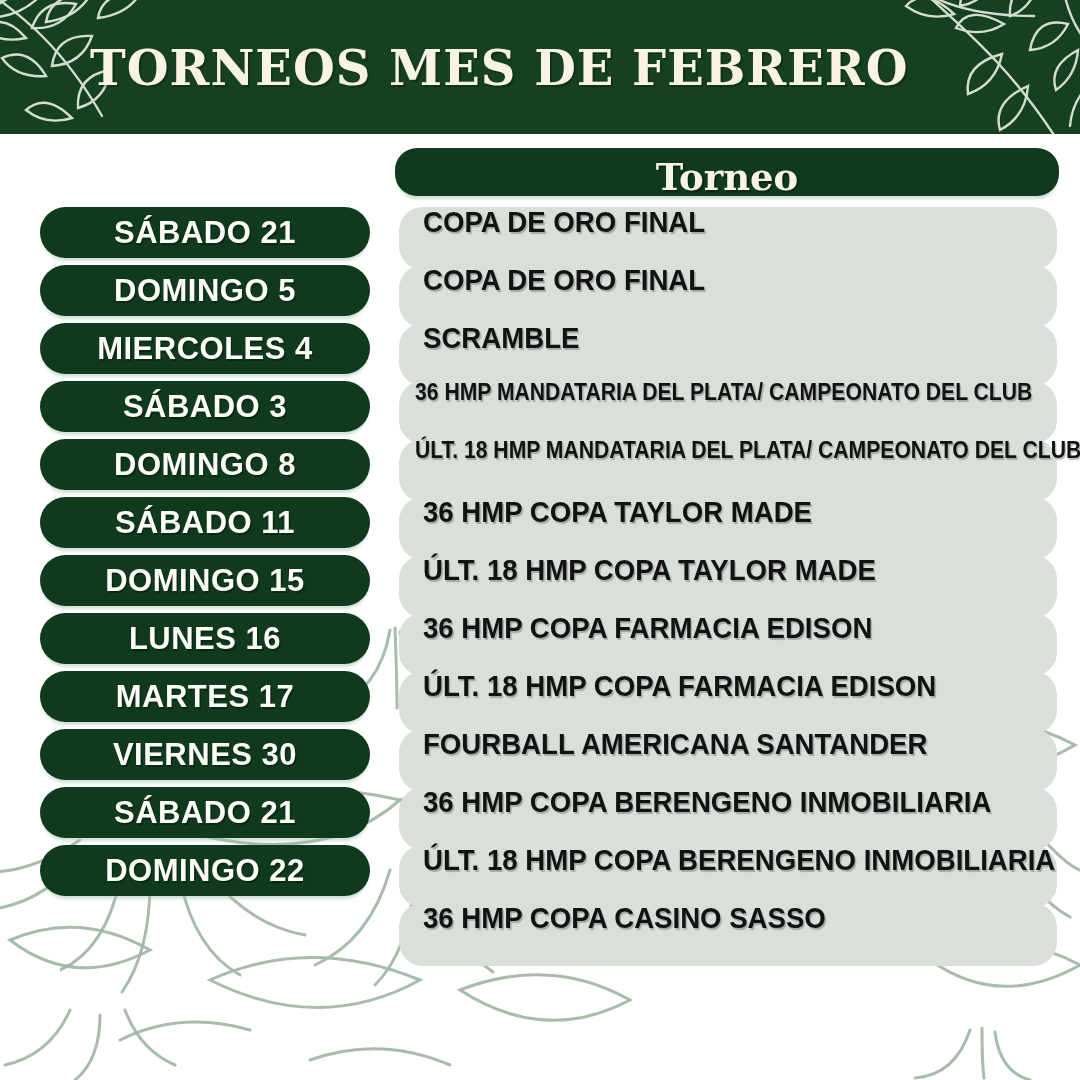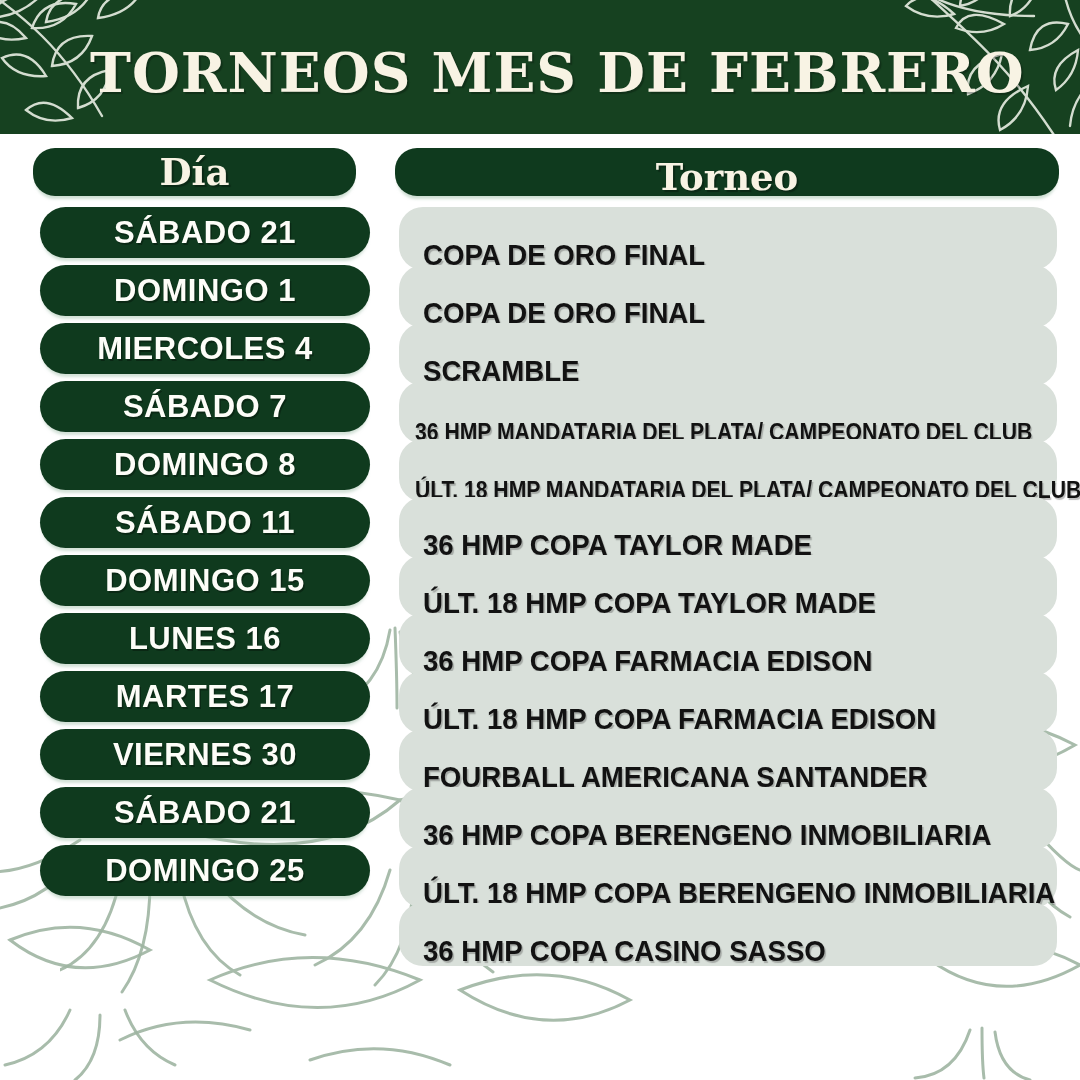--- a/index.html
+++ b/index.html
@@ -9,21 +9,21 @@
     font-family:"Liberation Sans",sans-serif;
   }
   
   .header-band{
     position:absolute;left:0;top:0;width:1080px;height:134px;
     background:var(--header-green,#164120);overflow:hidden;z-index:2;
   }
   .poster-title{
     position:absolute;left:90px;top:40px;
     font-family:"DejaVu Serif","Liberation Serif",serif;
-    font-weight:700;font-size:55px;letter-spacing:1px;
+    font-weight:700;font-size:48px;letter-spacing:1px;
     color:var(--title-cream,#f8f3e4);
     text-shadow:2px 2px 1px rgba(0,0,0,.25);
     white-space:nowrap;
   }
   .corner-leaves{position:absolute;pointer-events:none;}
   .corner-leaves.tl{left:-18px;top:-14px;}
   .corner-leaves.tr{right:-14px;top:-10px;}
   
   .bg-decor{position:absolute;pointer-events:none;z-index:0;opacity:.9;}
   
@@ -56,21 +56,21 @@
     box-shadow:0 5px 3px -2px rgba(165,195,175,.5);
   }
   .day-text{
     color:#fdfdf8;font-size:31px;font-weight:600;letter-spacing:.5px;
     line-height:1;text-shadow:1.5px 1.5px 0 rgba(0,0,0,.3);
     white-space:nowrap;
   }
   .tour-pill{
     position:absolute;left:399px;top:0;width:658px;height:63px;
     background:var(--row-bg,#d9e0da);border-radius:24px;
-    display:flex;align-items:flex-end;
+    display:flex;align-items:flex-start;
     padding-left:24px;box-sizing:border-box;
   }
   .tour-text{
     display:inline-block;color:#121212;font-size:30px;font-weight:600;
     line-height:1;transform:scaleX(.92);transform-origin:0 50%;
     text-shadow:1.5px 1.5px 1px rgba(70,70,70,.35);
     white-space:nowrap;
   }
   .tour-pill.small{padding-left:16px;}
   .tour-pill.small .tour-text{font-size:23.5px;transform:scaleX(.9);}
@@ -108,56 +108,53 @@
     <g class="decor-line" stroke="#9fb5a2" stroke-width="3">
       <path d="M130,20 q-60,40 -110,30 M135,30 q-40,55 -100,60"></path>
       <path d="M60,120 q70,-30 140,10 q-75,40 -140,-10 z"></path>
       <path d="M120,190 q-20,45 -65,55 M150,195 q0,45 -25,65 M175,190 q15,40 50,55"></path>
     </g>
   </svg>
 
   <div class="table-wrap">
 
     <div class="col-headers">
-      <div class="day-header">
-        <span class="col-header-text">Día</span>
-      </div>
       <div class="tour-header">
         <span class="col-header-text">Torneo</span>
       </div>
     </div>
 
     <div class="rows">
         <div class="row">
           <div class="day-pill">
             <span class="day-text">SÁBADO 21</span>
           </div>
           <div class="tour-pill">
             <span class="tour-text">COPA DE ORO FINAL</span>
           </div>
         </div>
         <div class="row">
           <div class="day-pill">
-            <span class="day-text">DOMINGO 1</span>
+            <span class="day-text">DOMINGO 5</span>
           </div>
           <div class="tour-pill">
             <span class="tour-text">COPA DE ORO FINAL</span>
           </div>
         </div>
         <div class="row">
           <div class="day-pill">
             <span class="day-text">MIERCOLES 4</span>
           </div>
           <div class="tour-pill">
             <span class="tour-text">SCRAMBLE</span>
           </div>
         </div>
         <div class="row">
           <div class="day-pill">
-            <span class="day-text">SÁBADO 7</span>
+            <span class="day-text">SÁBADO 3</span>
           </div>
           <div class="tour-pill small">
             <span class="tour-text">36 HMP MANDATARIA DEL PLATA/ CAMPEONATO DEL CLUB</span>
           </div>
         </div>
         <div class="row">
           <div class="day-pill">
             <span class="day-text">DOMINGO 8</span>
           </div>
           <div class="tour-pill small">
@@ -207,21 +204,21 @@
         <div class="row">
           <div class="day-pill">
             <span class="day-text">SÁBADO 21</span>
           </div>
           <div class="tour-pill">
             <span class="tour-text">36 HMP COPA BERENGENO INMOBILIARIA</span>
           </div>
         </div>
         <div class="row">
           <div class="day-pill">
-            <span class="day-text">DOMINGO 25</span>
+            <span class="day-text">DOMINGO 22</span>
           </div>
           <div class="tour-pill">
             <span class="tour-text">ÚLT. 18 HMP COPA BERENGENO INMOBILIARIA</span>
           </div>
         </div>
         <div class="row">
           <div class="tour-pill">
             <span class="tour-text">36 HMP COPA CASINO SASSO</span>
           </div>
         </div>

